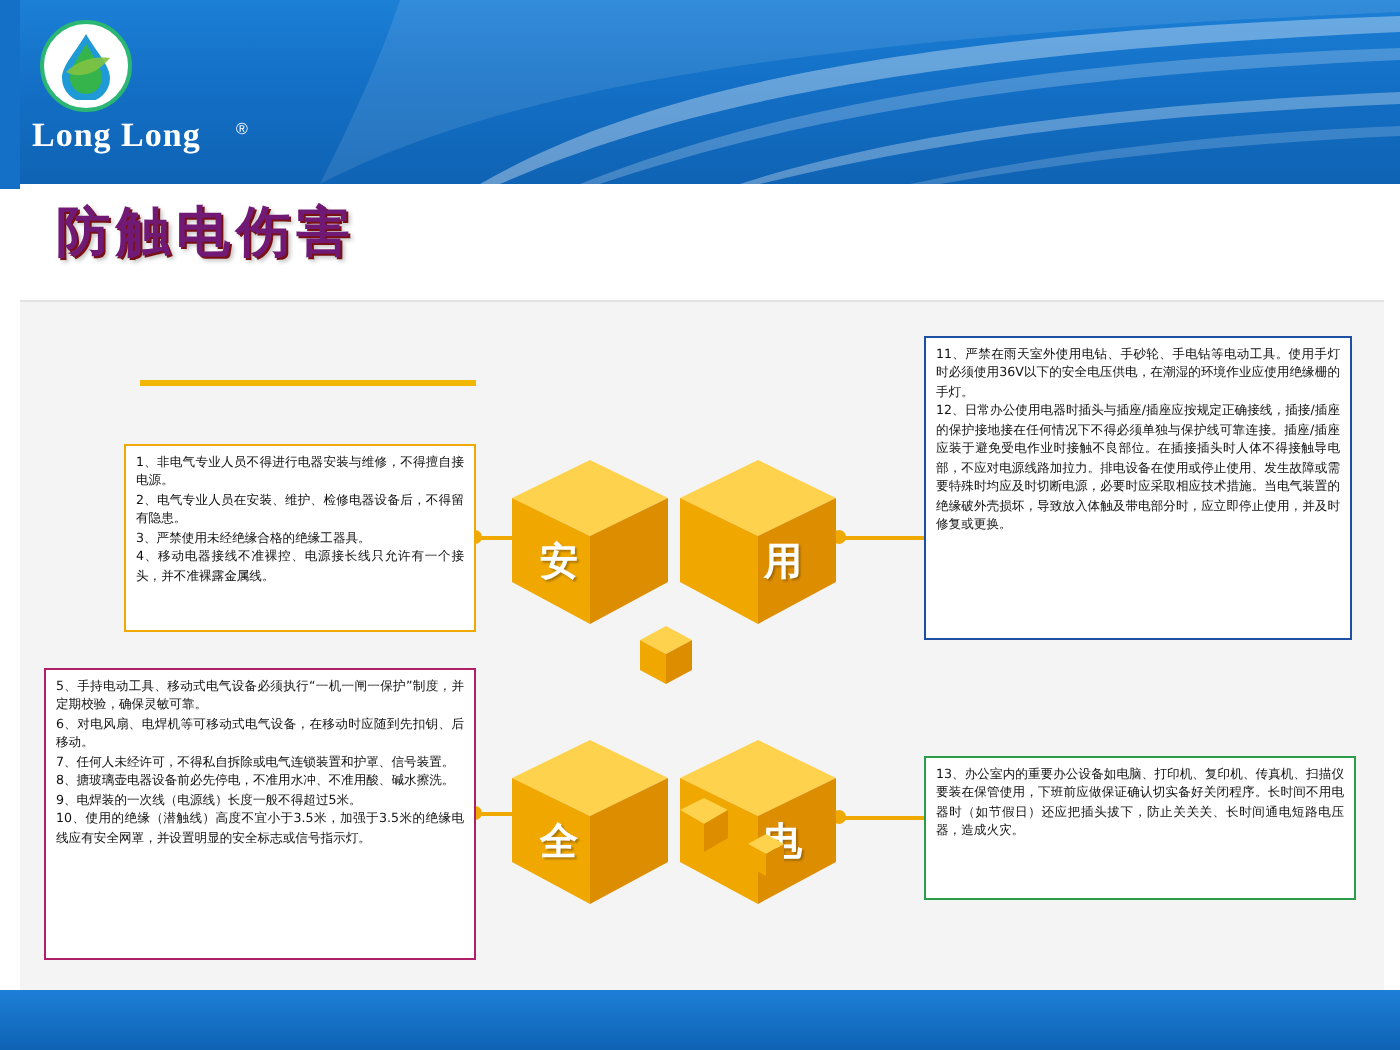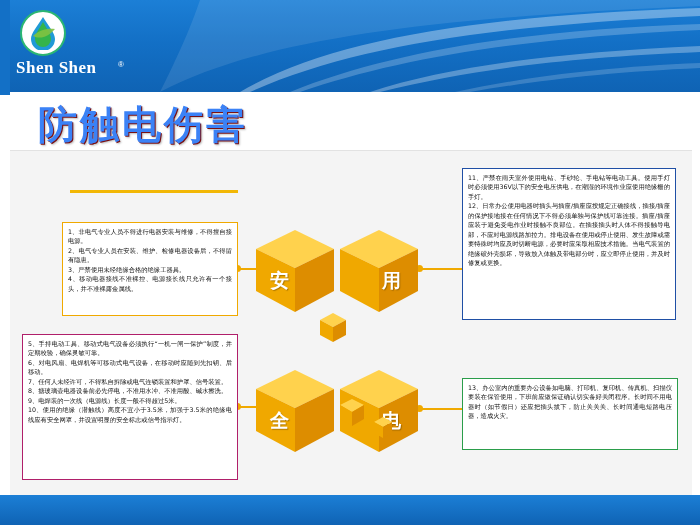--- a/index.html
+++ b/index.html
@@ -70,24 +70,24 @@
   }
   .logo-reg {
     position: absolute;
     left: 104px; top: 52px;
     color: #ffffff;
     font-size: 8px;
   }
   
   .slide-title {
     position: absolute;
-    left: 38px; top: 98px;
-    font-size: 39px;
+    left: 28px; top: 98px;
+    font-size: 27px;
     font-weight: bold;
-    color: #3b82f6;
+    color: #701a75;
     letter-spacing: 3px;
     font-family: "DejaVu Sans", sans-serif;
     text-shadow: 1px 1px 0 #7a1013, 2px 2px 2px rgba(0,0,0,0.25);
   }
   
   .body-panel {
     position: absolute;
     left: 10px; top: 150px;
     width: 682px; height: 345px;
     background: #f4f4f4;
@@ -160,21 +160,21 @@
   </div>
   <div class="left-blue-edge"></div>
 
   <div class="logo">
     <div class="logo-circle"></div>
     <svg class="logo-leaf" viewBox="0 0 32 34">
       <path d="M16 1 C10 11 4 17 4 23 a12 12 0 0 0 24 0 C28 17 22 11 16 1 Z" fill="#1f9ad6"></path>
       <path d="M16 6 C12 13 8 18 8 23 a8 8 0 0 0 16 0 C24 18 20 13 16 6 Z" fill="#34b44a"></path>
       <path d="M6 20 C12 14 20 12 28 13 C22 20 14 24 6 20 Z" fill="#7fc241" opacity="0.9"></path>
     </svg>
-    <div class="logo-text">Shen Shen</div>
+    <div class="logo-text">Long Long</div>
     <div class="logo-reg">®</div>
   </div>
 
   <div class="slide-title">防触电伤害</div>
 
   <div class="body-panel"></div>
 
   <div class="underline-yellow"></div>
 
   <div class="conn" style="left:238px; top:268px; width:44px;"></div>

